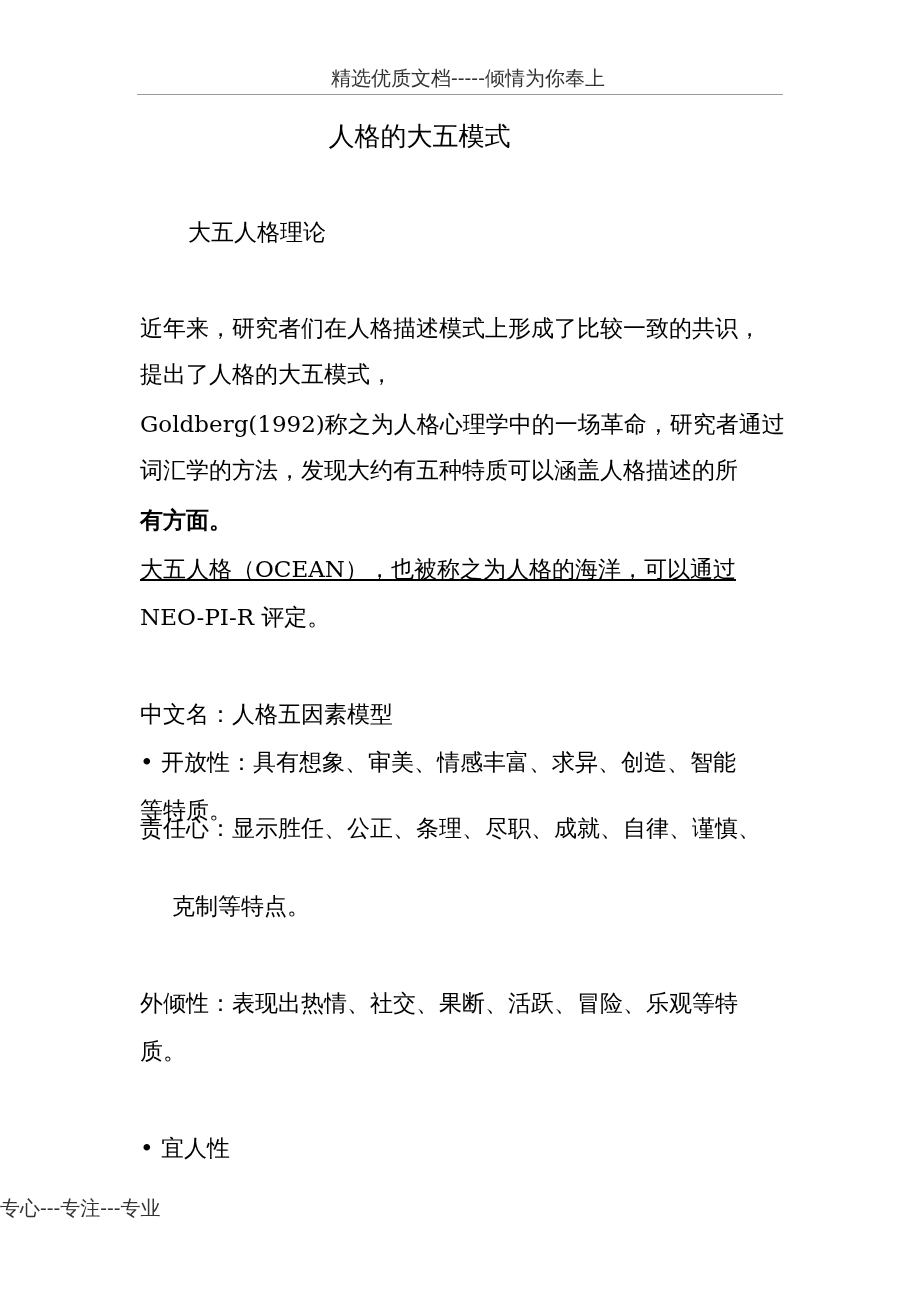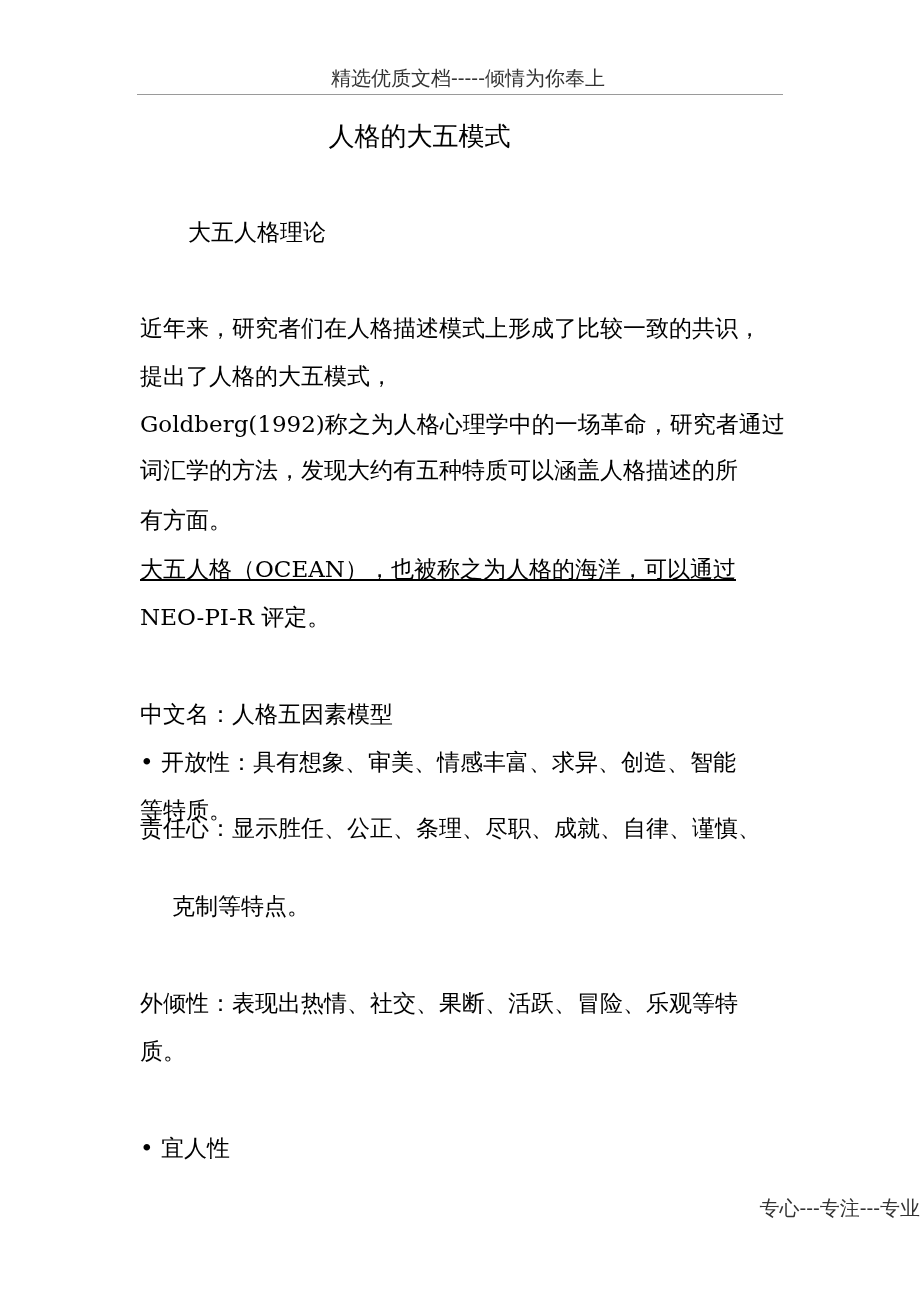--- a/index.html
+++ b/index.html
@@ -6,39 +6,39 @@
     body { width: 920px; height: 1302px; position: relative; overflow: hidden;
       font-family: "DejaVu Serif", "Liberation Serif", serif; color: #000; }
     .header { position: absolute; left: 0; width: 920px; top: 64px; text-align: center;
       font-size: 20px; color: #333; line-height: 28px; padding-left: 8px; }
     .header-rule { position: absolute; left: 137px; width: 646px; top: 94px; height: 0;
       border-top: 1px solid #9a9a9a; }
     .title { position: absolute; left: 0; width: 799px; top: 120px; text-align: center;
       font-size: 26px; line-height: 32px; margin-left: 20px; }
     .body { position: absolute; left: 140px; width: 650px; top: 0; }
     .line { position: absolute; left: 0; white-space: nowrap; font-size: 23px; line-height: 32px; }
-    .footer { position: absolute; left: 0; width: 920px; top: 1194px; text-align: right;
+    .footer { position: absolute; left: 0; width: 920px; top: 1194px; text-align: left;
       font-size: 20px; color: #333; line-height: 28px; }
   </style>
 </head>
 <body>
 
 <div class="header">精选优质文档-----倾情为你奉上</div>
 <div class="header-rule"></div>
 
 <div class="title">人格的大五模式</div>
 
 <div class="body">
   <div class="line" style="left:48px; top:216px;text-align:right;">大五人格理论</div>
 
   <div class="line" style="top:312px;">近年来，研究者们在人格描述模式上形成了比较一致的共识，</div>
-  <div class="line" style="top:360px;">提出了人格的大五模式，</div>
+  <div class="line" style="top:360px;font-family:Liberation Mono, monospace;">提出了人格的大五模式，</div>
   <div class="line" style="top:408px;">Goldberg(1992)称之为人格心理学中的一场革命，研究者通过</div>
   <div class="line" style="top:456px;font-family:Liberation Mono, monospace;">词汇学的方法，发现大约有五种特质可以涵盖人格描述的所</div>
-  <div class="line" style="top:504px;">有方面。</div>
+  <div class="line" style="top:504px;font-weight:bold;">有方面。</div>
 
   <div class="line" style="top:553px;text-decoration:underline;">大五人格（OCEAN），也被称之为人格的海洋，可以通过</div>
   <div class="line" style="top:601px;">NEO-PI-R 评定。</div>
 
   <div class="line" style="top:698px;">中文名：人格五因素模型</div>
 
   <div class="line" style="top:746px;">• 开放性：具有想象、审美、情感丰富、求异、创造、智能</div>
   <div class="line" style="top:794px;">等特质。</div>
 
   <div class="line" style="top:812px;text-align:right;">责任心：显示胜任、公正、条理、尽职、成就、自律、谨慎、</div>

